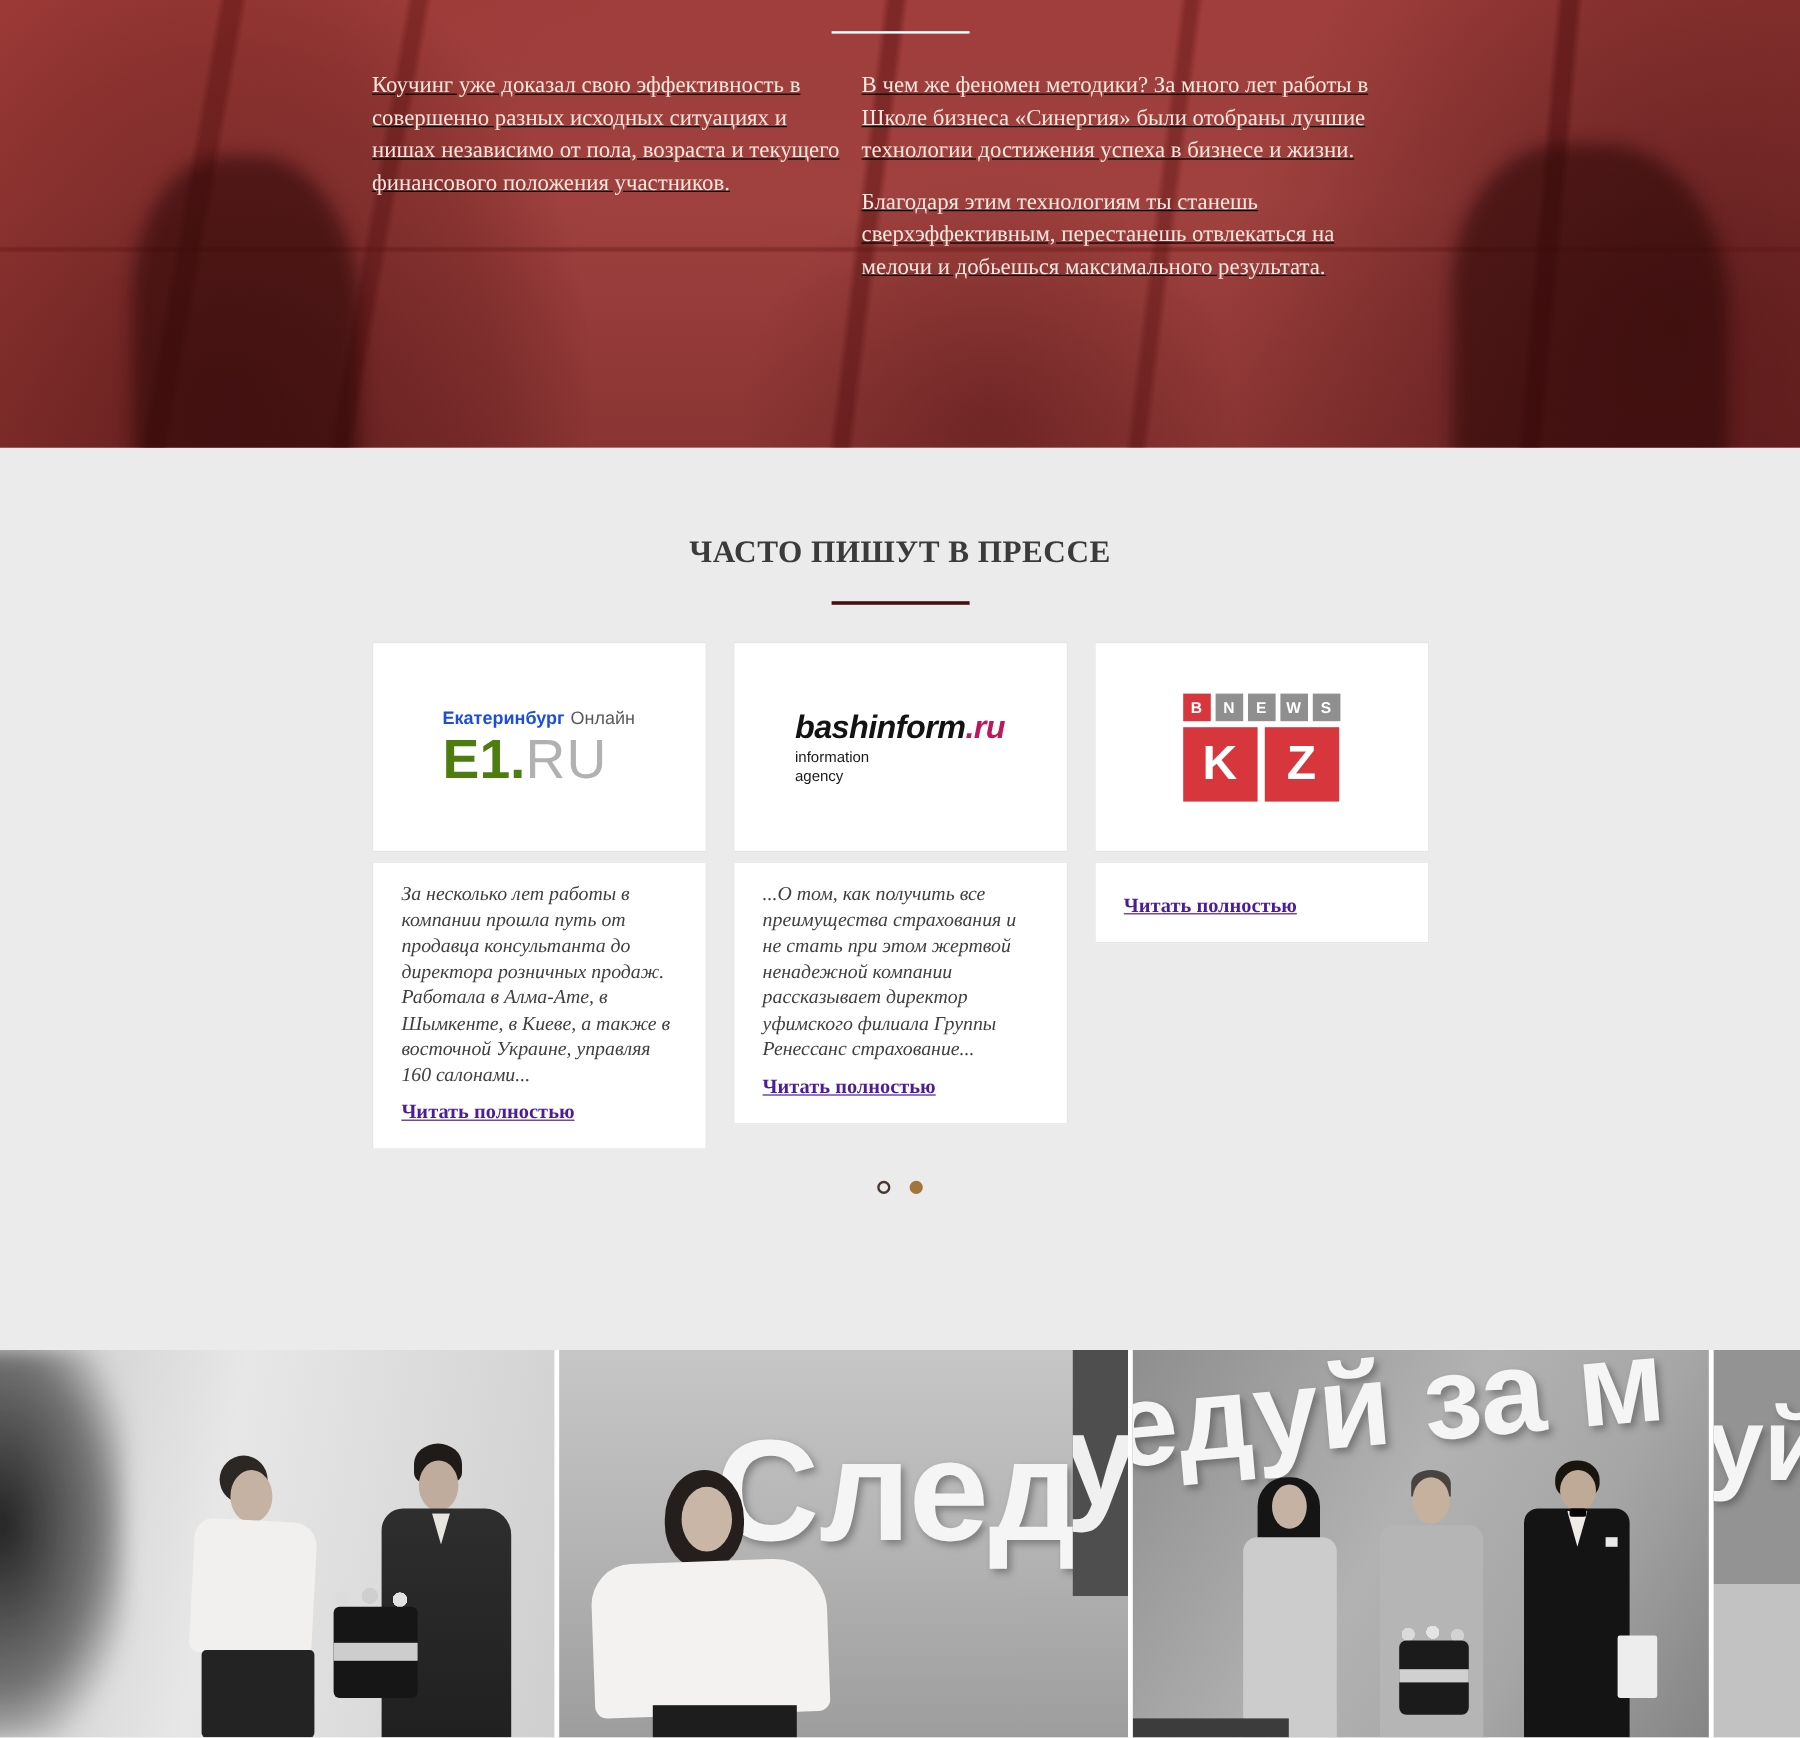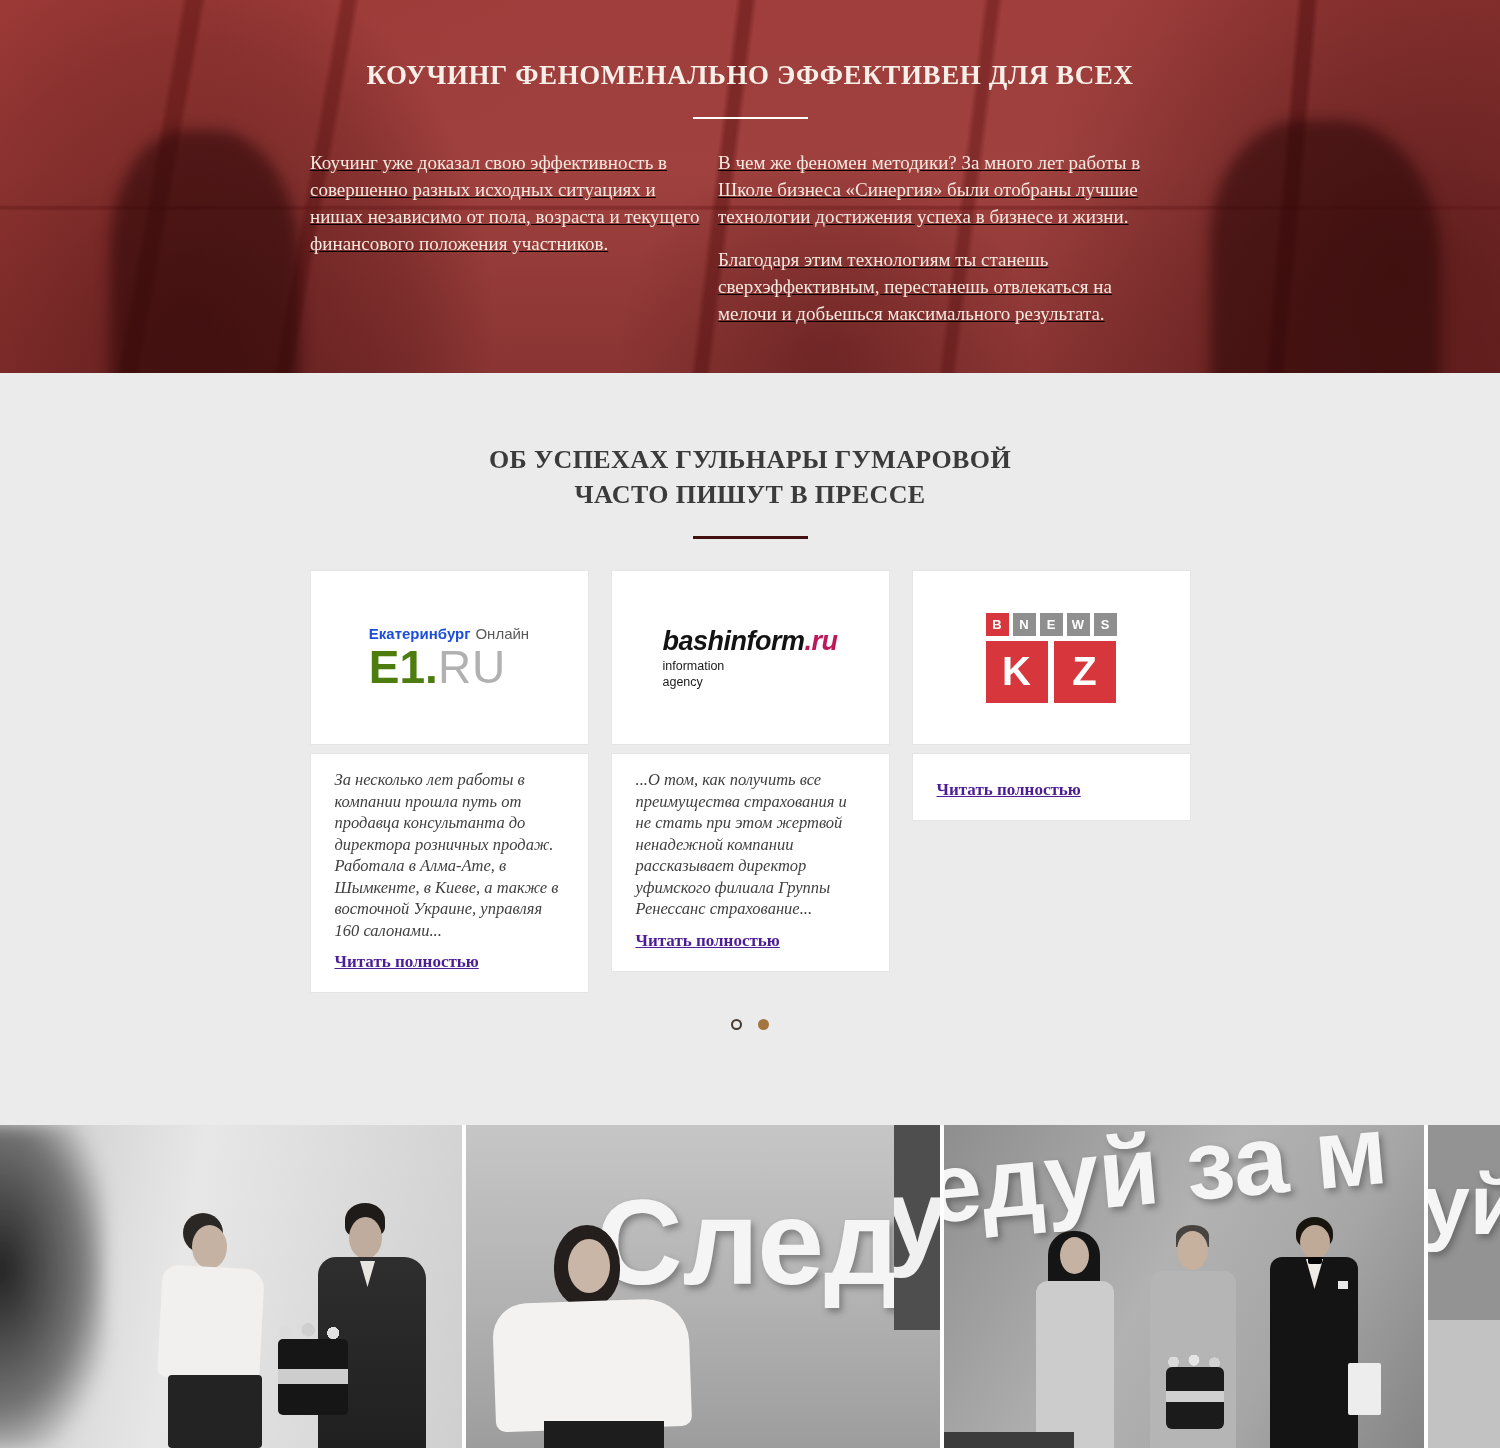--- a/index.html
+++ b/index.html
@@ -154,37 +154,35 @@
   .t3-bag { left:404px; top:238px; width:33px; height:52px; background:#ededed; border-radius:2px; }
   .t3-floor { left:0; bottom:0; width:130px; height:16px; background:#3c3c3c; }
 </style>
 </head>
 <body>
 
 <section class="hero">
   <div class="hero-fig hero-fig-a"></div>
   <div class="hero-fig hero-fig-b"></div>
   <div class="hero-inner">
-    <h1 class="hero-title">КОУЧИНГ ФЕНОМЕНАЛЬНО ЭФФЕКТИВЕН ДЛЯ ВСЕХ</h1>
     <div class="hero-divider"></div>
     <div class="hero-cols">
       <div class="hero-col-left">
         <p>Коучинг уже доказал свою эффективность в совершенно разных исходных ситуациях и нишах независимо от пола, возраста и текущего финансового положения участников.</p>
       </div>
       <div class="hero-col-right">
         <p>В чем же феномен методики? За много лет работы в Школе бизнеса «Синергия» были отобраны лучшие технологии достижения успеха в бизнесе и жизни.</p>
         <p>Благодаря этим технологиям ты станешь сверхэффективным, перестанешь отвлекаться на мелочи и добьешься максимального результата.</p>
       </div>
     </div>
   </div>
 </section>
 
 <section class="press">
   <h2 class="press-heading">
-    <span style="display:block">ОБ УСПЕХАХ ГУЛЬНАРЫ ГУМАРОВОЙ</span>
     <span style="display:block">ЧАСТО ПИШУТ В ПРЕССЕ</span>
   </h2>
   <div class="press-divider"></div>
 
   <div class="cards">
 
     <div class="card">
       <div class="card-logo">
         <div class="logo-e1">
           <div class="e1-top">

